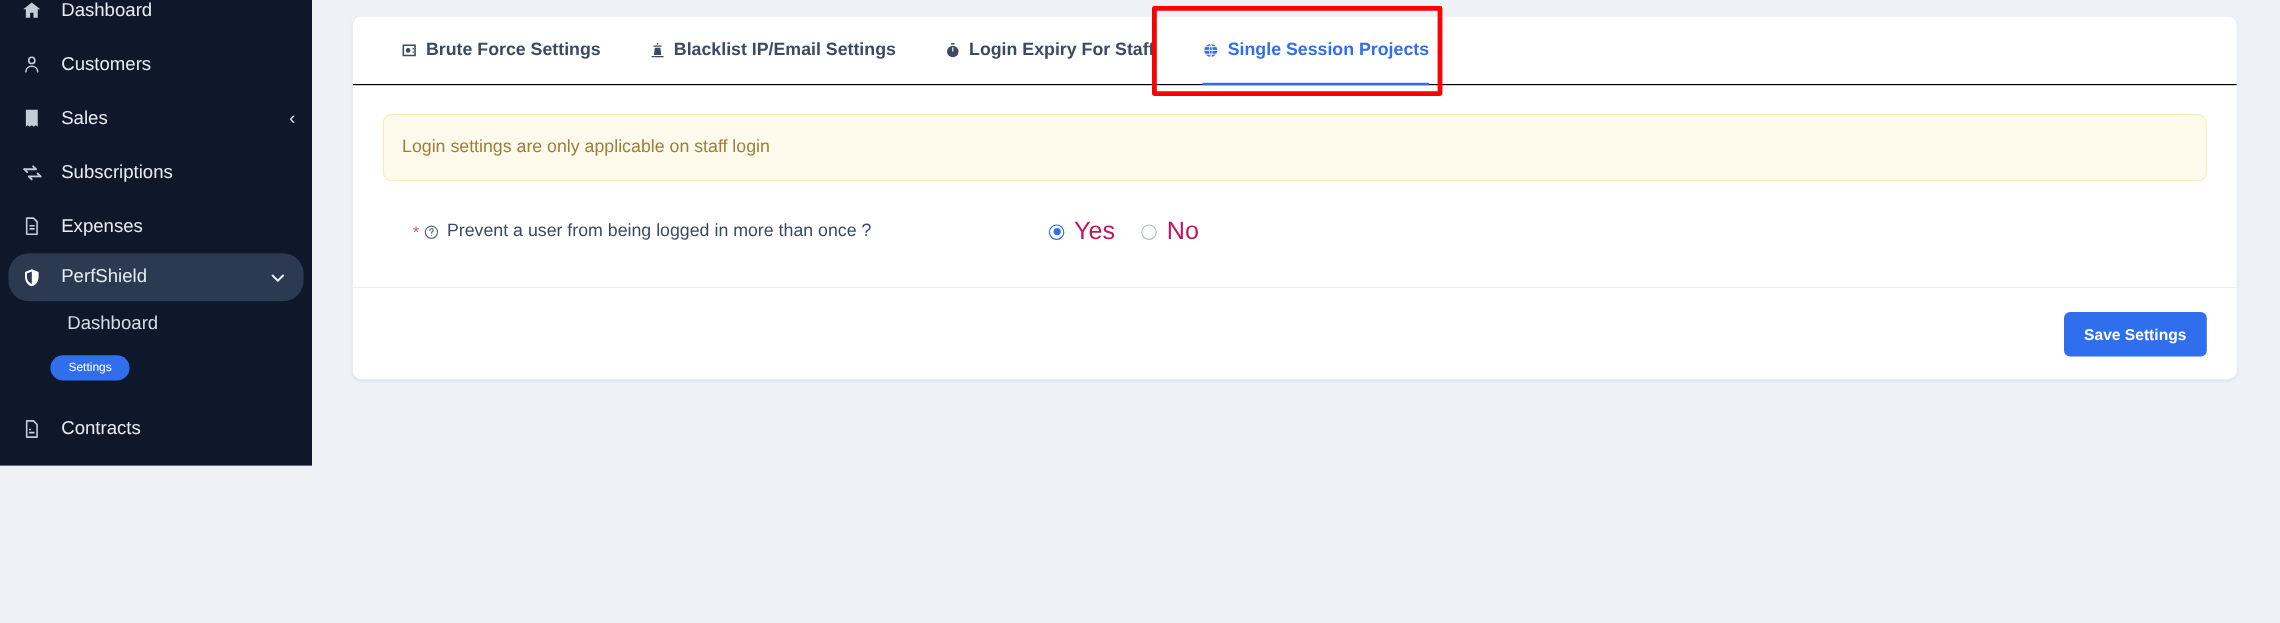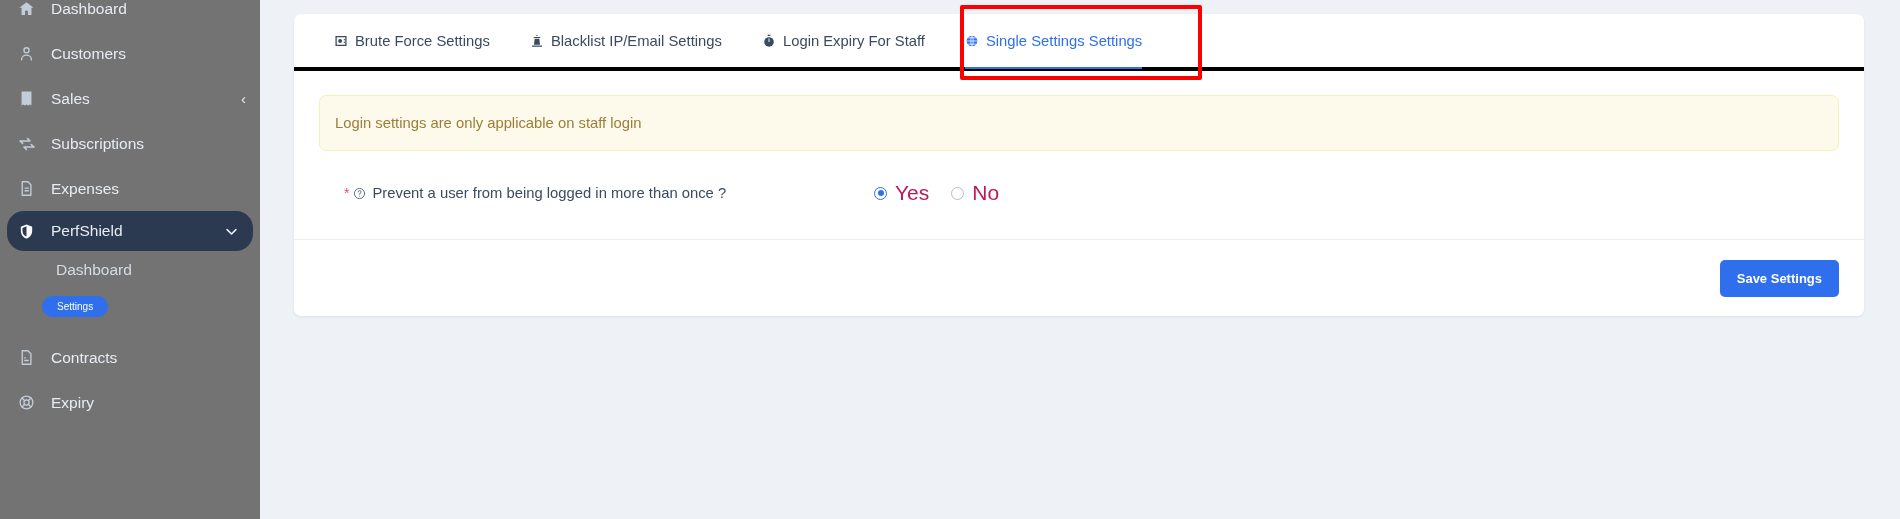--- a/index.html
+++ b/index.html
@@ -9,22 +9,22 @@
     overflow: hidden;
     background: #eef1f6;
     font-family: "Liberation Sans", sans-serif;
   }
 
   .app { position: relative; width: 1900px; height: 519px; display: flex; }
 
   
   .sidebar {
     width: 260px;
-    height: 519px;
-    background: #737373;
+    height: 388px;
+    background: #0f172a;
     flex: 0 0 260px;
     padding-top: 0;
     position: relative;
     overflow: hidden;
   }
   .nav-item {
     display: flex;
     align-items: center;
     height: 45px;
     padding: 0 14px 0 18px;
@@ -96,22 +96,23 @@
     box-shadow: 0 1px 3px rgba(20,30,50,.07);
     overflow: hidden;
   }
 
   
   .tabs {
     display: flex;
     align-items: center;
     height: 57px;
     padding-left: 40px;
-    border-bottom: 4px solid #000000;
-    position: relative;
+    border-bottom: 1px solid #000000;
+    position: relative;
+    font-weight: bold;
   }
   .tab {
     display: flex;
     align-items: center;
     height: 57px;
     margin-right: 40px;
     font-size: 14.8px;
     color: #3b4a60;
     cursor: pointer;
     position: relative;
@@ -347,21 +348,21 @@
           <span>Login Expiry For Staff</span>
         </div>
 
         <div class="tab active">
           <span class="ticon">
             <svg class="i" width="14" height="14" viewBox="0 0 24 24" fill="none" stroke="currentColor" stroke-width="1.8">
                 <circle cx="12" cy="12" r="9.2" fill="currentColor" stroke="none"></circle>
                 <path d="M2.8 12h18.4M12 2.8c2.6 2.6 2.6 15.8 0 18.4M12 2.8c-2.6 2.6-2.6 15.8 0 18.4M4.4 6.6h15.2M4.4 17.4h15.2" stroke="#ffffff" stroke-width="1.3"></path>
               </svg>
           </span>
-          <span>Single Settings Settings</span>
+          <span>Single Session Projects</span>
         </div>
 
       </div>
 
       <div class="card-body">
 
         <div class="alert">
           <span>Login settings are only applicable on staff login</span>
         </div>
 

